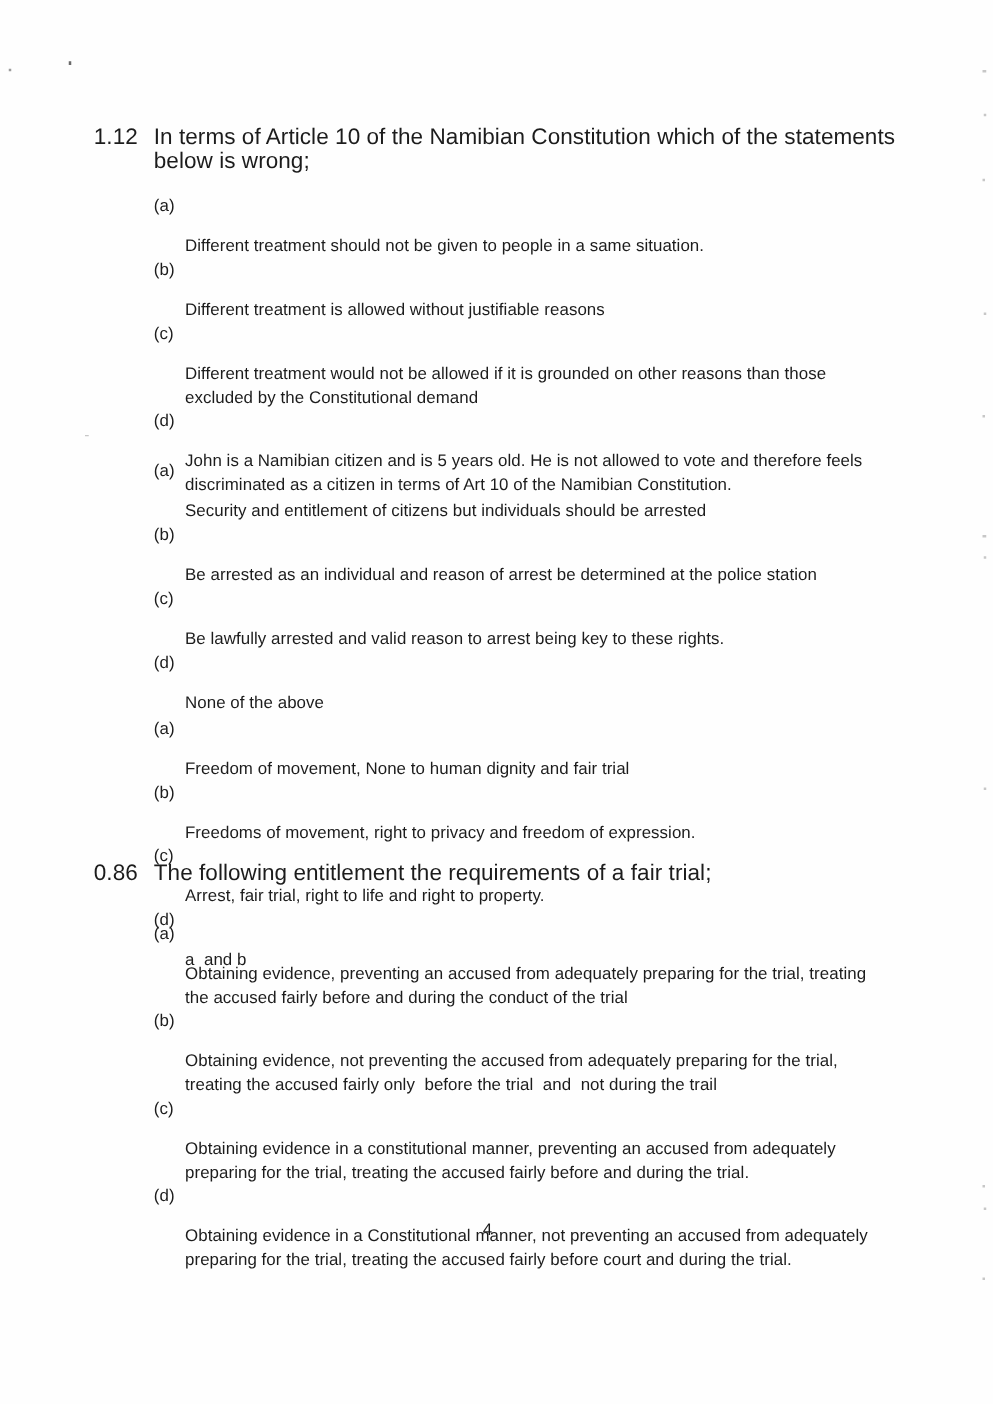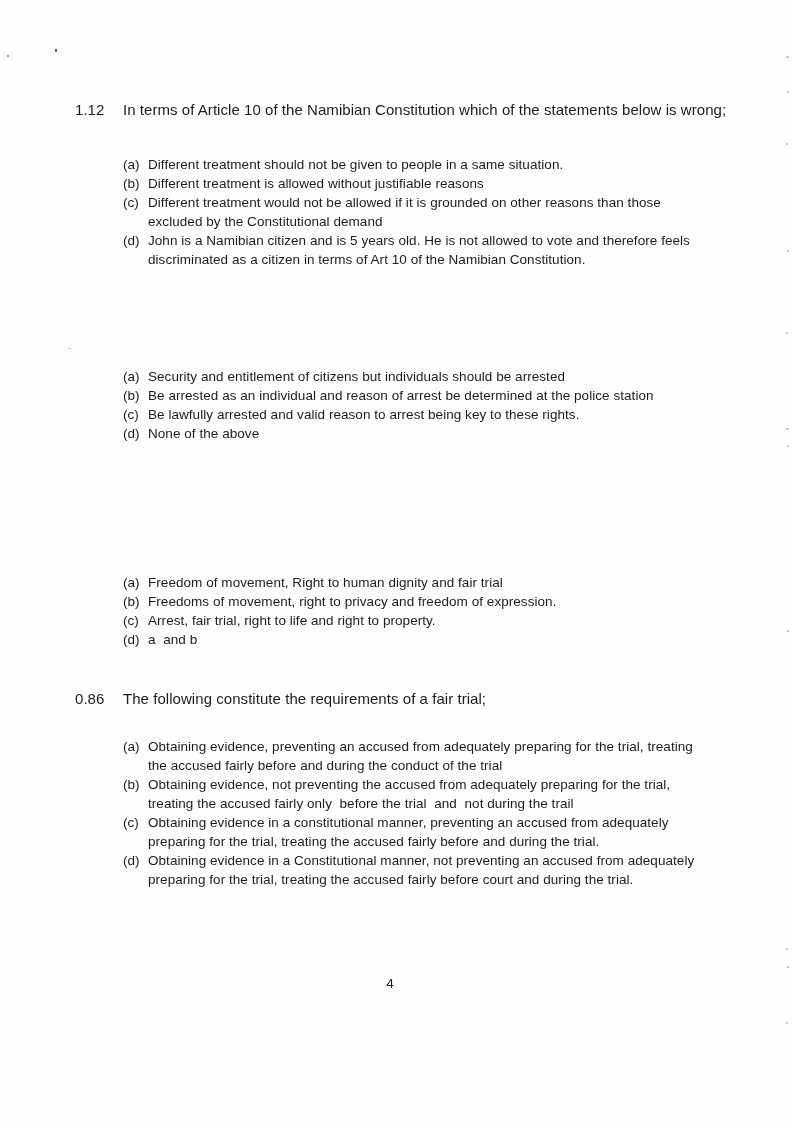--- a/index.html
+++ b/index.html
@@ -17,21 +17,21 @@
   }
   .sheet {
     position: absolute;
     inset: 0;
     background: #fefefe;
   }
   .question {
     position: absolute;
     left: 75px;
     display: flex;
-    font-size: 15px;
+    font-size: 18px;
     line-height: 19px;
     letter-spacing: 0.05px;
     justify-content: center;
   }
   .qnum {
     width: 48px;
     flex-shrink: 0;
   }
   .qtext {
     width: 640px;
@@ -47,20 +47,21 @@
   .option {
     display: flex;
   }
   .letter {
     width: 25px;
     flex-shrink: 0;
   }
   .otext {
     width: 600px;
     white-space: pre-wrap;
+    margin-top: 32px;
   }
   .page-number {
     position: absolute;
     top: 974px;
     left: 0;
     width: 780px;
     text-align: center;
     font-size: 13.5px;
     line-height: 19px;
   }
@@ -116,39 +117,39 @@
     </div>
     <div class="option">
       <span class="letter">(d)</span>
       <span class="otext">None of the above</span>
     </div>
   </div>
 
   <div class="options" style="top:573px">
     <div class="option">
       <span class="letter">(a)</span>
-      <span class="otext">Freedom of movement, Right to human dignity and fair trial</span>
+      <span class="otext">Freedom of movement, None to human dignity and fair trial</span>
     </div>
     <div class="option">
       <span class="letter">(b)</span>
       <span class="otext">Freedoms of movement, right to privacy and freedom of expression.</span>
     </div>
     <div class="option">
       <span class="letter">(c)</span>
       <span class="otext">Arrest, fair trial, right to life and right to property.</span>
     </div>
     <div class="option">
       <span class="letter">(d)</span>
       <span class="otext">a  and b</span>
     </div>
   </div>
 
   <div class="question" style="top:689px">
     <div class="qnum">0.86</div>
-    <div class="qtext">The following constitute the requirements of a fair trial;</div>
+    <div class="qtext">The following entitlement the requirements of a fair trial;</div>
   </div>
   <div class="options" style="top:737px">
     <div class="option">
       <span class="letter">(a)</span>
       <span class="otext">Obtaining evidence, preventing an accused from adequately preparing for the trial, treating
 the accused fairly before and during the conduct of the trial</span>
     </div>
     <div class="option">
       <span class="letter">(b)</span>
       <span class="otext">Obtaining evidence, not preventing the accused from adequately preparing for the trial,

